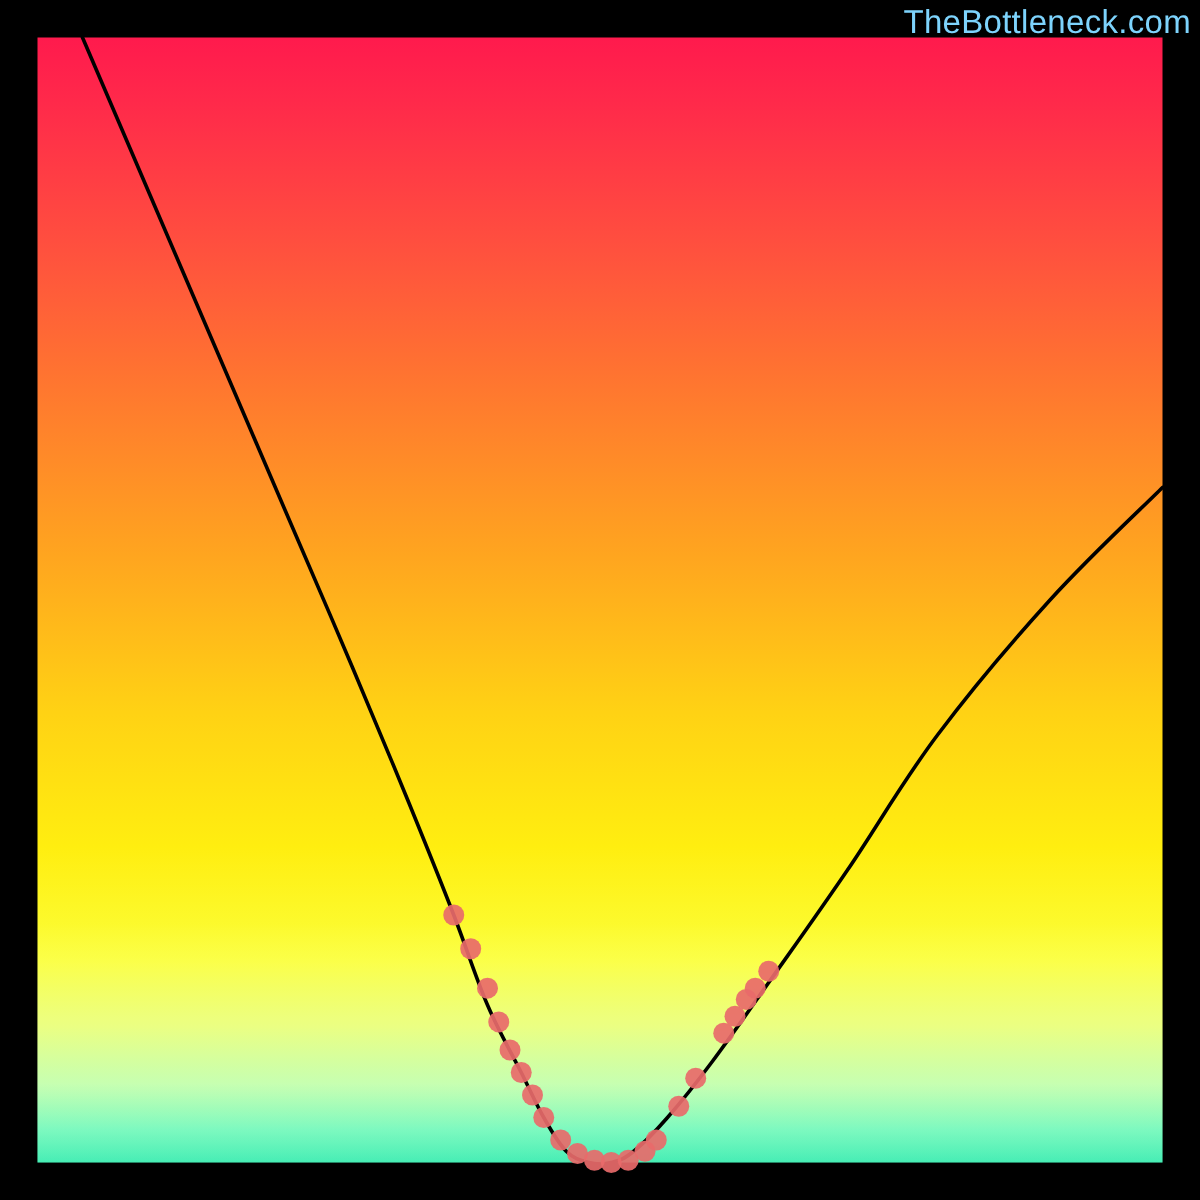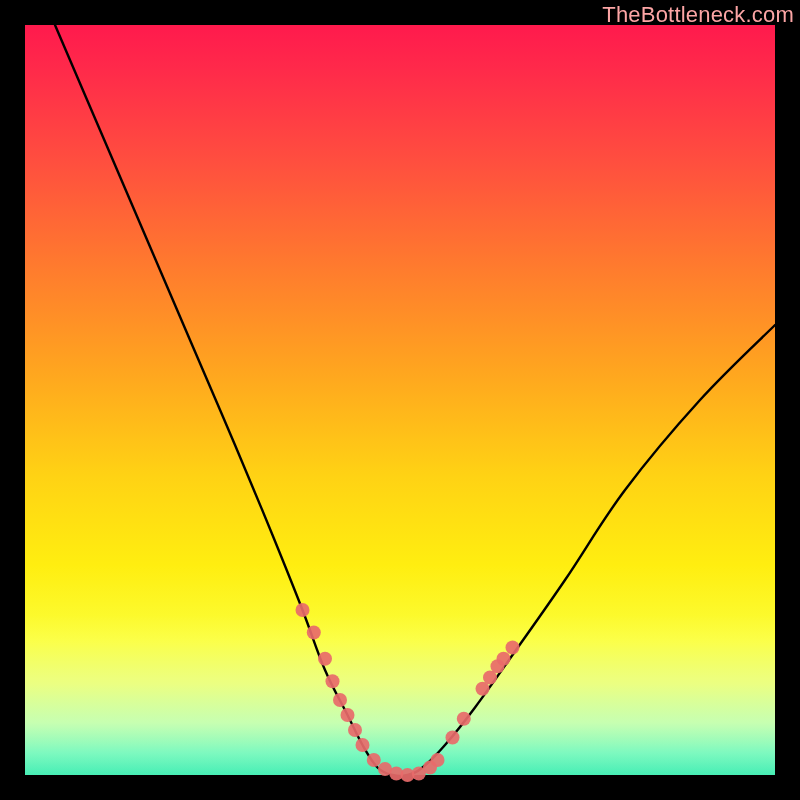--- a/index.html
+++ b/index.html
@@ -46,21 +46,21 @@
       rgba(255,255,190,0) 0%,
       rgba(255,255,200,0.25) 40%,
       rgba(230,255,210,0.35) 70%,
       rgba(180,255,220,0.25) 100%);
     pointer-events: none;
   }
   .watermark {
     position: absolute;
     top: 2px;
     right: 6px;
-    color: #fca5a5;
+    color: #7dd3fc;
     font-size: 22px;
     letter-spacing: 0.2px;
     font-weight: 500;
     z-index: 10;
   }
   svg.curve {
     position: absolute;
     inset: 0;
     width: 750px;
     height: 750px;

